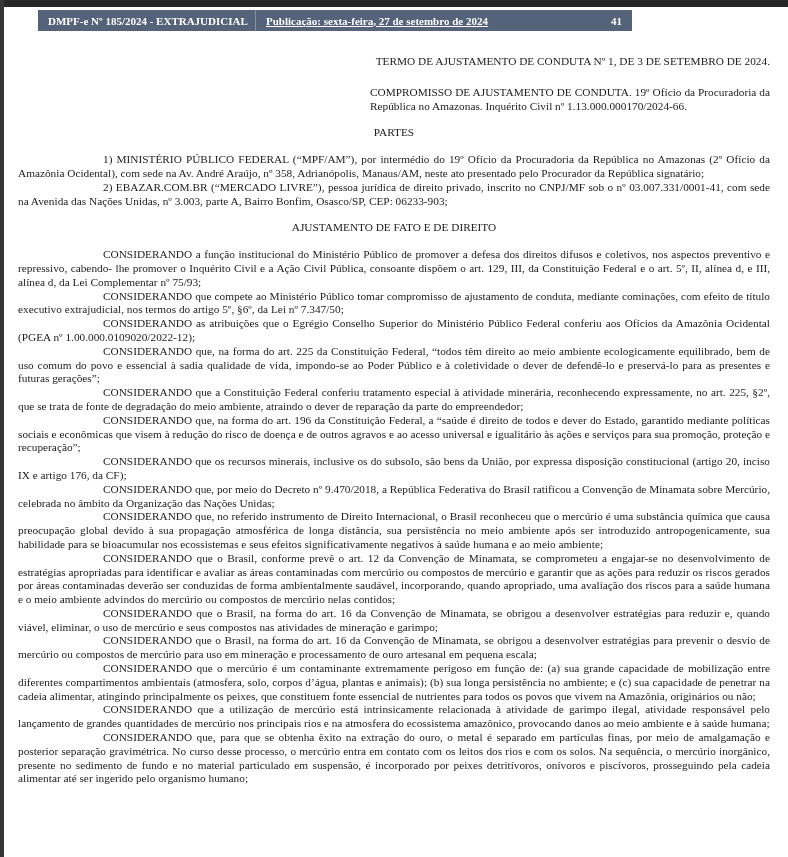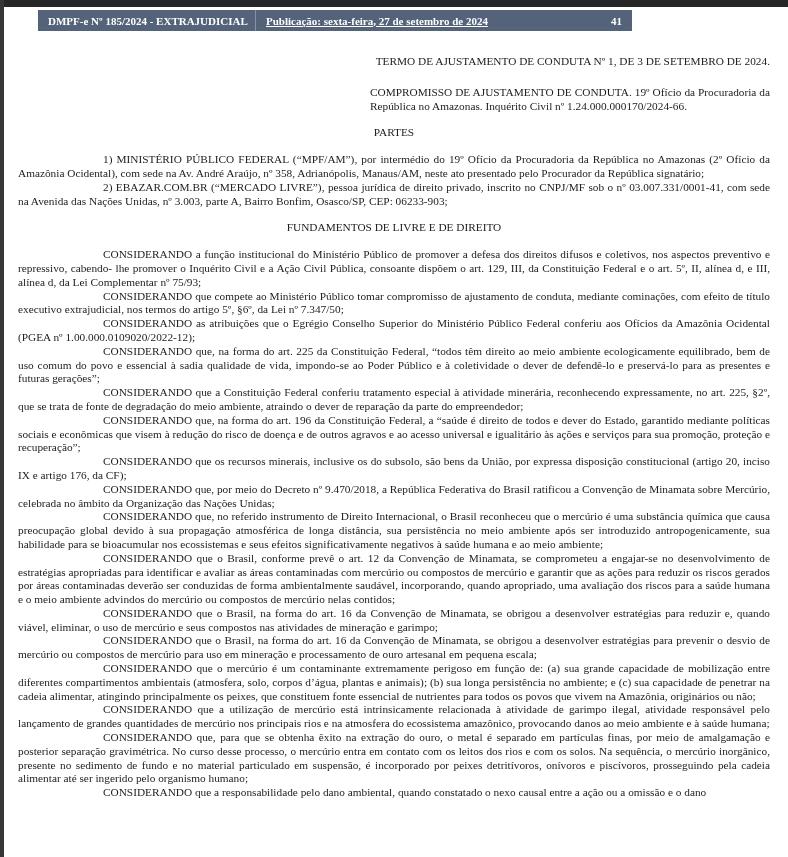--- a/index.html
+++ b/index.html
@@ -98,39 +98,38 @@
 <div class="header-bar">
   <div class="header-cell cell-edition">DMPF-e Nº 185/2024 - EXTRAJUDICIAL</div>
   <div class="header-cell cell-public">Publicação: sexta-feira, 27 de setembro de 2024</div>
   <div class="header-cell cell-pagenum">41</div>
 </div>
 
 <div class="doc-column">
 
   <p class="doc-title">TERMO DE AJUSTAMENTO DE CONDUTA Nº 1, DE 3 DE SETEMBRO DE 2024.</p>
 
-  <p class="epigraph">COMPROMISSO DE AJUSTAMENTO DE CONDUTA. 19º Ofício da Procuradoria da República no Amazonas. Inquérito Civil nº 1.24.000.000170/2024-66.</p>
+  <p class="epigraph">COMPROMISSO DE AJUSTAMENTO DE CONDUTA. 19º Ofício da Procuradoria da República no Amazonas. Inquérito Civil nº 1.13.000.000170/2024-66.</p>
 
   <p class="section-heading">PARTES</p>
 
   <p class="body-par">1) MINISTÉRIO PÚBLICO FEDERAL (“MPF/AM”), por intermédio do 19º Ofício da Procuradoria da República no Amazonas (2º Ofício da Amazônia Ocidental), com sede na Av. André Araújo, nº 358, Adrianópolis, Manaus/AM, neste ato presentado pelo Procurador da República signatário;</p>
   <p class="body-par">2) EBAZAR.COM.BR (“MERCADO LIVRE”), pessoa jurídica de direito privado, inscrito no CNPJ/MF sob o nº 03.007.331/0001-41, com sede na Avenida das Nações Unidas, nº 3.003, parte A, Bairro Bonfim, Osasco/SP, CEP: 06233-903;</p>
 
-  <p class="section-heading fund-heading">FUNDAMENTOS DE LIVRE E DE DIREITO</p>
+  <p class="section-heading fund-heading">AJUSTAMENTO DE FATO E DE DIREITO</p>
 
   <p class="body-par">CONSIDERANDO a função institucional do Ministério Público de promover a defesa dos direitos difusos e coletivos, nos aspectos preventivo e repressivo, cabendo- lhe promover o Inquérito Civil e a Ação Civil Pública, consoante dispõem o art. 129, III, da Constituição Federal e o art. 5º, II, alínea d, e III, alínea d, da Lei Complementar nº 75/93;</p>
   <p class="body-par">CONSIDERANDO que compete ao Ministério Público tomar compromisso de ajustamento de conduta, mediante cominações, com efeito de título executivo extrajudicial, nos termos do artigo 5º, §6º, da Lei nº 7.347/50;</p>
   <p class="body-par">CONSIDERANDO as atribuições que o Egrégio Conselho Superior do Ministério Público Federal conferiu aos Ofícios da Amazônia Ocidental (PGEA nº 1.00.000.0109020/2022-12);</p>
   <p class="body-par">CONSIDERANDO que, na forma do art. 225 da Constituição Federal, “todos têm direito ao meio ambiente ecologicamente equilibrado, bem de uso comum do povo e essencial à sadia qualidade de vida, impondo-se ao Poder Público e à coletividade o dever de defendê-lo e preservá-lo para as presentes e futuras gerações”;</p>
   <p class="body-par">CONSIDERANDO que a Constituição Federal conferiu tratamento especial à atividade minerária, reconhecendo expressamente, no art. 225, §2º, que se trata de fonte de degradação do meio ambiente, atraindo o dever de reparação da parte do empreendedor;</p>
   <p class="body-par">CONSIDERANDO que, na forma do art. 196 da Constituição Federal, a “saúde é direito de todos e dever do Estado, garantido mediante políticas sociais e econômicas que visem à redução do risco de doença e de outros agravos e ao acesso universal e igualitário às ações e serviços para sua promoção, proteção e recuperação”;</p>
   <p class="body-par">CONSIDERANDO que os recursos minerais, inclusive os do subsolo, são bens da União, por expressa disposição constitucional (artigo 20, inciso IX e artigo 176, da CF);</p>
   <p class="body-par">CONSIDERANDO que, por meio do Decreto nº 9.470/2018, a República Federativa do Brasil ratificou a Convenção de Minamata sobre Mercúrio, celebrada no âmbito da Organização das Nações Unidas;</p>
   <p class="body-par">CONSIDERANDO que, no referido instrumento de Direito Internacional, o Brasil reconheceu que o mercúrio é uma substância química que causa preocupação global devido à sua propagação atmosférica de longa distância, sua persistência no meio ambiente após ser introduzido antropogenicamente, sua habilidade para se bioacumular nos ecossistemas e seus efeitos significativamente negativos à saúde humana e ao meio ambiente;</p>
   <p class="body-par">CONSIDERANDO que o Brasil, conforme prevê o art. 12 da Convenção de Minamata, se comprometeu a engajar-se no desenvolvimento de estratégias apropriadas para identificar e avaliar as áreas contaminadas com mercúrio ou compostos de mercúrio e garantir que as ações para reduzir os riscos gerados por áreas contaminadas deverão ser conduzidas de forma ambientalmente saudável, incorporando, quando apropriado, uma avaliação dos riscos para a saúde humana e o meio ambiente advindos do mercúrio ou compostos de mercúrio nelas contidos;</p>
   <p class="body-par">CONSIDERANDO que o Brasil, na forma do art. 16 da Convenção de Minamata, se obrigou a desenvolver estratégias para reduzir e, quando viável, eliminar, o uso de mercúrio e seus compostos nas atividades de mineração e garimpo;</p>
   <p class="body-par">CONSIDERANDO que o Brasil, na forma do art. 16 da Convenção de Minamata, se obrigou a desenvolver estratégias para prevenir o desvio de mercúrio ou compostos de mercúrio para uso em mineração e processamento de ouro artesanal em pequena escala;</p>
   <p class="body-par">CONSIDERANDO que o mercúrio é um contaminante extremamente perigoso em função de: (a) sua grande capacidade de mobilização entre diferentes compartimentos ambientais (atmosfera, solo, corpos d’água, plantas e animais); (b) sua longa persistência no ambiente; e (c) sua capacidade de penetrar na cadeia alimentar, atingindo principalmente os peixes, que constituem fonte essencial de nutrientes para todos os povos que vivem na Amazônia, originários ou não;</p>
   <p class="body-par">CONSIDERANDO que a utilização de mercúrio está intrinsicamente relacionada à atividade de garimpo ilegal, atividade responsável pelo lançamento de grandes quantidades de mercúrio nos principais rios e na atmosfera do ecossistema amazônico, provocando danos ao meio ambiente e à saúde humana;</p>
   <p class="body-par">CONSIDERANDO que, para que se obtenha êxito na extração do ouro, o metal é separado em partículas finas, por meio de amalgamação e posterior separação gravimétrica. No curso desse processo, o mercúrio entra em contato com os leitos dos rios e com os solos. Na sequência, o mercúrio inorgânico, presente no sedimento de fundo e no material particulado em suspensão, é incorporado por peixes detritívoros, onívoros e piscívoros, prosseguindo pela cadeia alimentar até ser ingerido pelo organismo humano;</p>
-  <p class="body-par">CONSIDERANDO que a responsabilidade pelo dano ambiental, quando constatado o nexo causal entre a ação ou a omissão e o dano</p>
 
 </div>
 
 </body></html>

